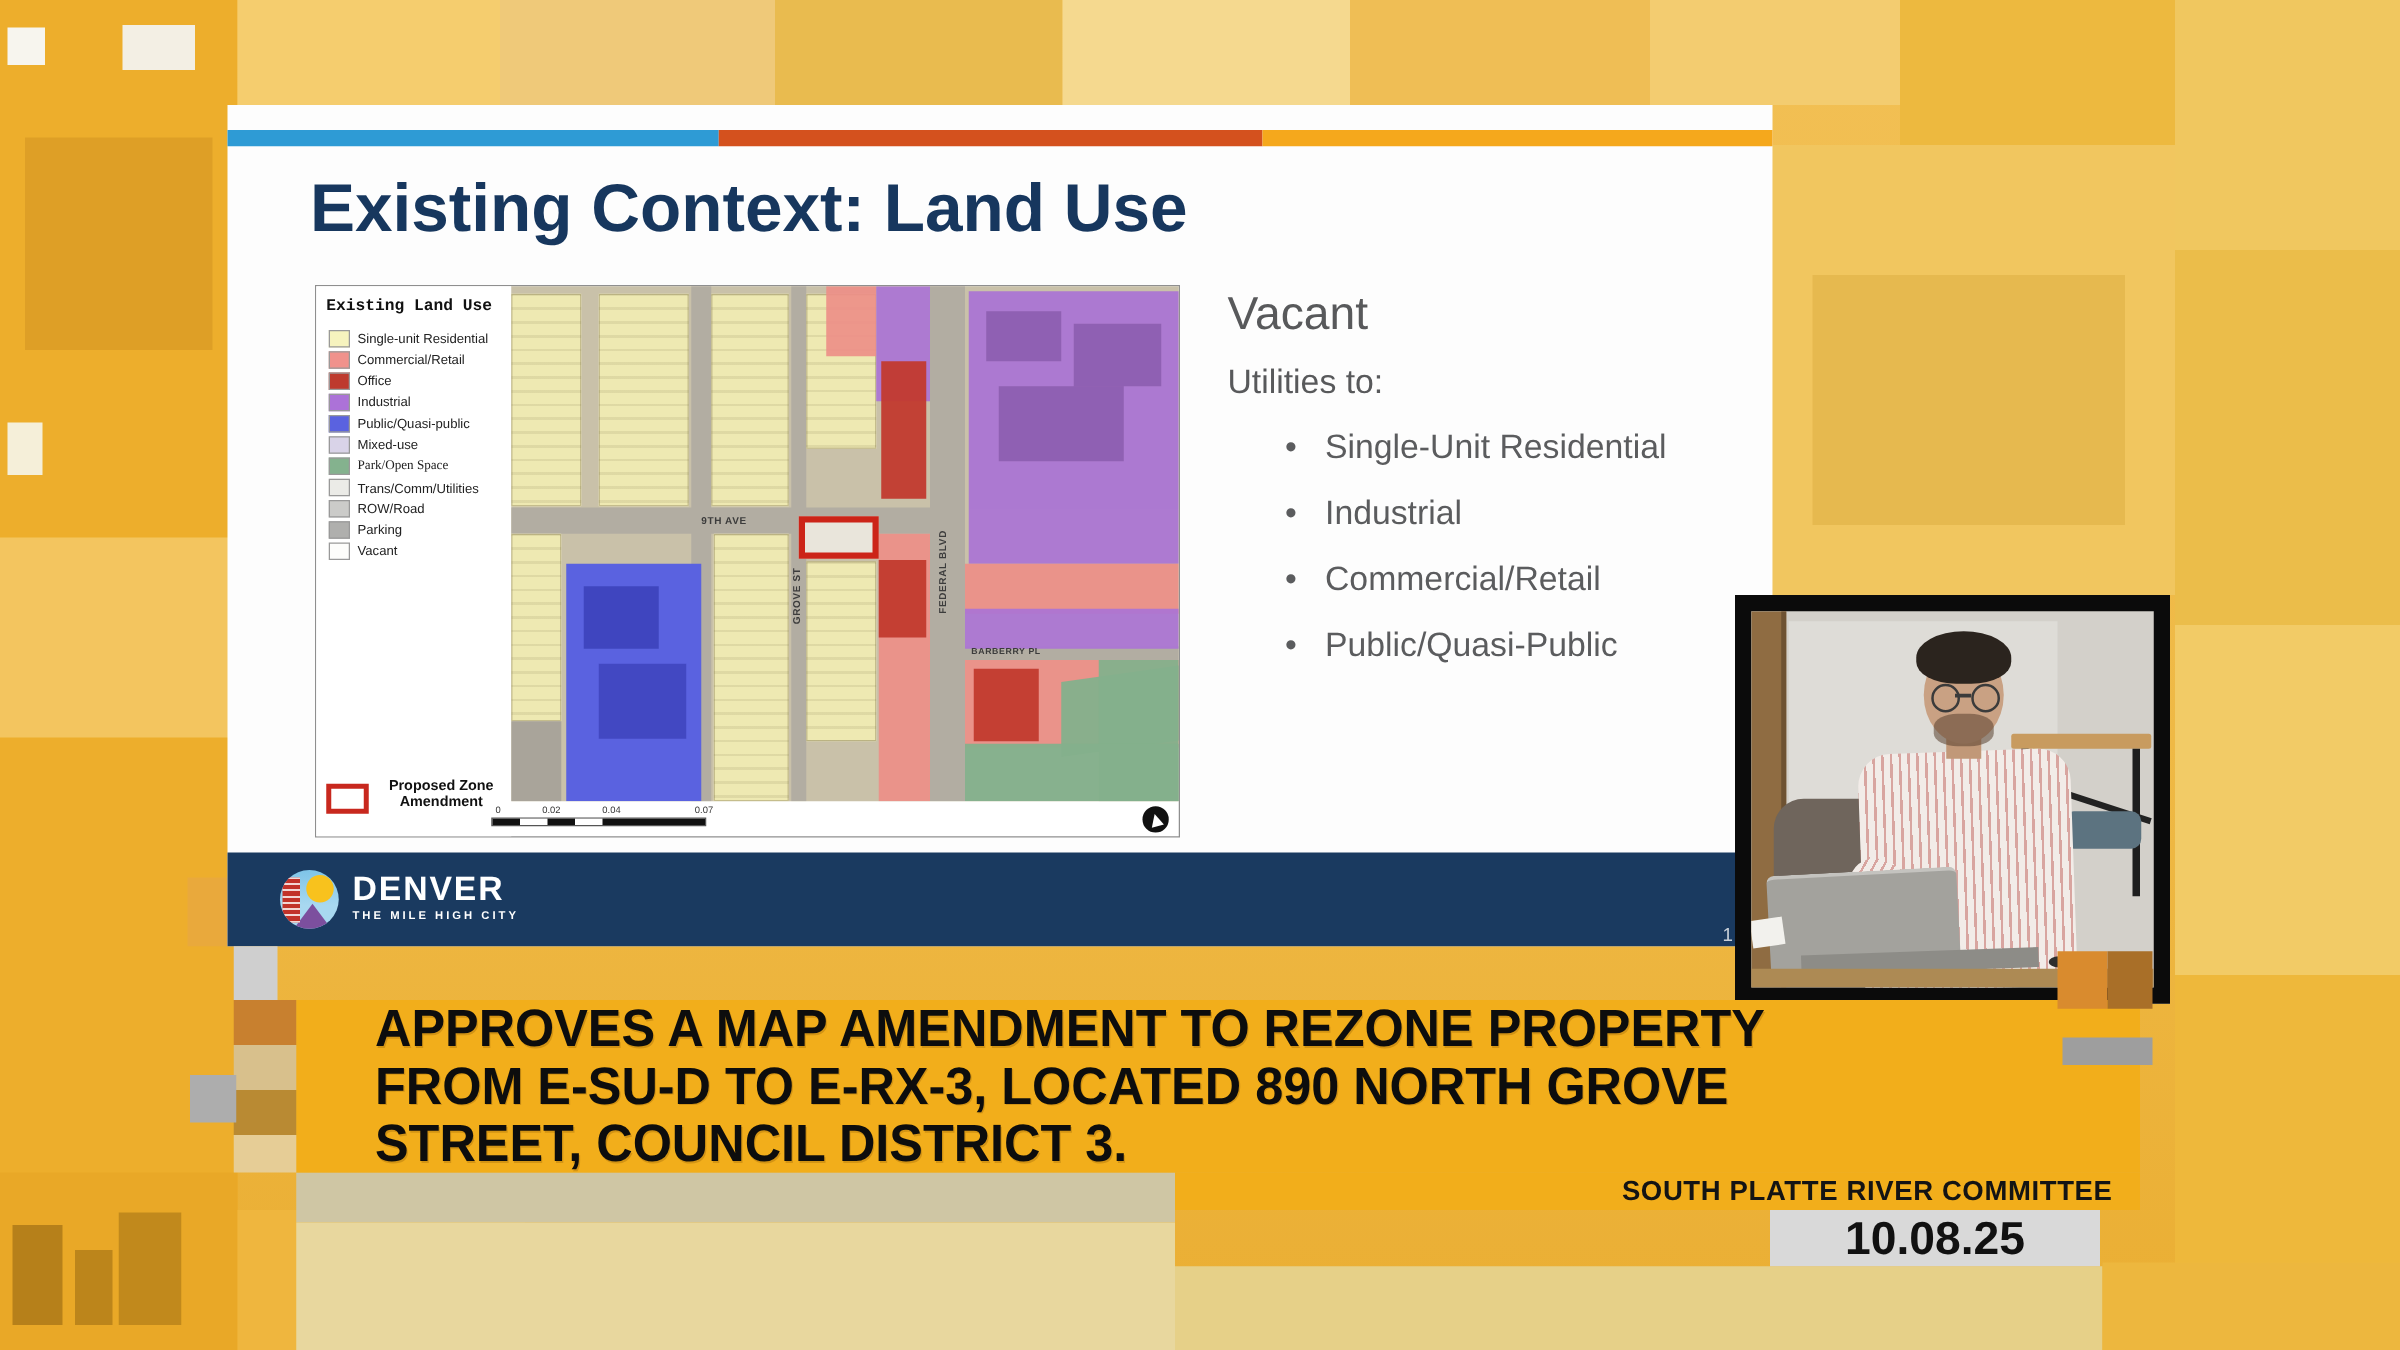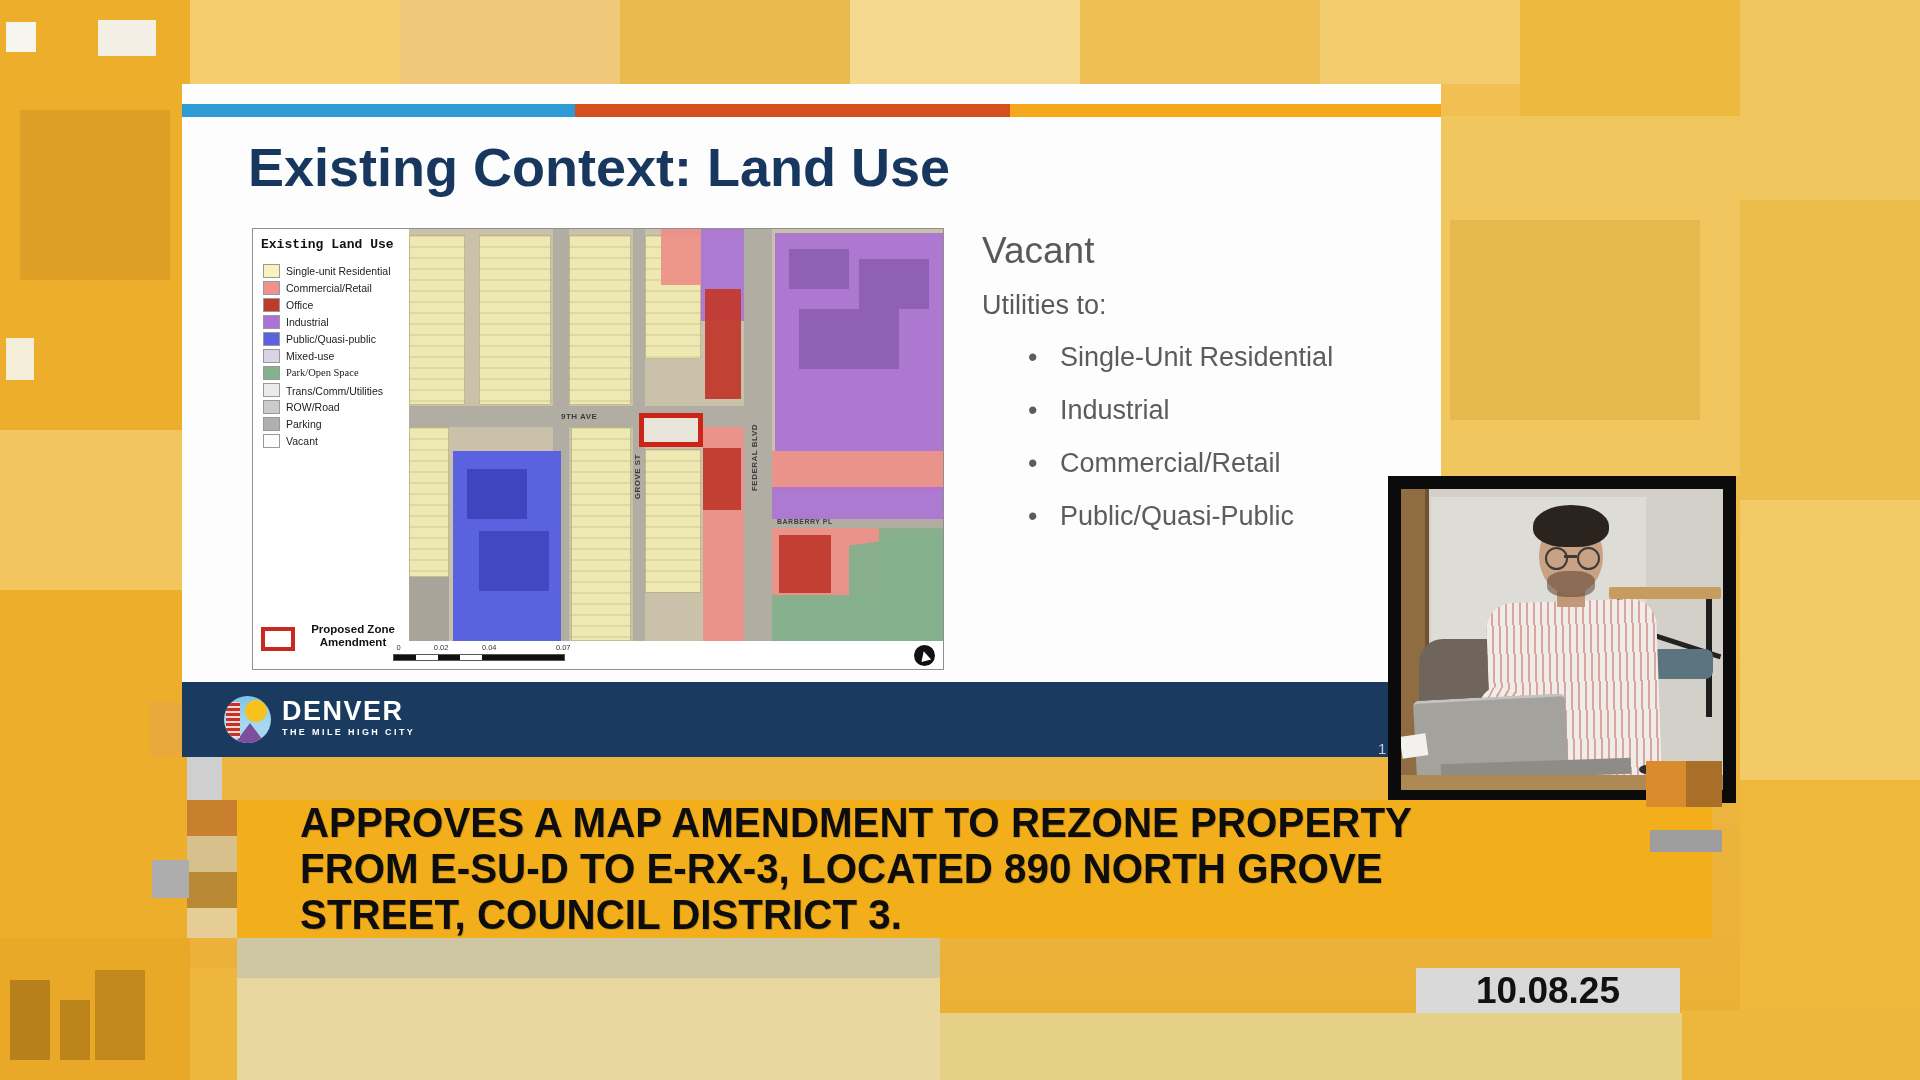--- a/index.html
+++ b/index.html
@@ -3,21 +3,21 @@
 <meta charset="utf-8">
 <style>
   html,body{margin:0;padding:0;background:#333;}
   #stage{position:relative;width:1920px;height:1080px;overflow:hidden;
          background:linear-gradient(180deg,#F2C055 0%,#EFB945 55%,#EAAE33 100%);
          font-family:"Liberation Sans","DejaVu Sans",sans-serif;}
   .abs{position:absolute;}
   .tile{position:absolute;}
 
   
-  #slide{position:absolute;left:182px;top:84px;width:1236px;height:673px;background:#FDFDFD;padding-left:23px;}
+  #slide{position:absolute;left:182px;top:84px;width:1236px;height:673px;background:#FDFDFD;}
   #stripe{position:absolute;left:0;top:20px;width:100%;height:13px;display:flex;}
   #stripe .s1{width:393px;background:#2E9BD5;}
   #stripe .s2{width:435px;background:#D4511E;}
   #stripe .s3{flex:1;background:#F5A81C;}
   #slide-title{position:absolute;left:66px;top:52px;font-size:54px;font-weight:600;
                color:#17375E;letter-spacing:0px;}
 
   
   #figure{position:absolute;left:70px;top:144px;width:690px;height:440px;background:#fff;
           border:1px solid #8f8f8f;}
@@ -345,20 +345,23 @@
   </div>
 
   <div id="actionbar-edge"></div>
 
   <div id="bigbanner">
     <div class="bl" style="top:0px;">APPROVES A MAP AMENDMENT TO REZONE PROPERTY</div>
     <div class="bl" style="top:46px;">FROM E-SU-D TO E-RX-3, LOCATED 890 NORTH GROVE</div>
     <div class="bl" style="top:92px;">STREET, COUNCIL DISTRICT 3.</div>
   </div>
 
+  <div id="committeebar">
+    <span id="committee-text">SOUTH PLATTE RIVER COMMITTEE</span>
+  </div>
 
   <div id="datebox">
     <span id="date-text">10.08.25</span>
   </div>
 
   <div class="deco" style="left:187px;top:800px;width:50px;height:36px;background:#C8802F;"></div>
   <div class="deco" style="left:187px;top:836px;width:50px;height:36px;background:#D8C08C;"></div>
   <div class="deco" style="left:187px;top:872px;width:50px;height:36px;background:#B98A33;"></div>
   <div class="deco" style="left:187px;top:908px;width:50px;height:30px;background:#E6CD96;"></div>
   <div class="deco" style="left:152px;top:860px;width:37px;height:38px;background:#ADADAD;"></div>

